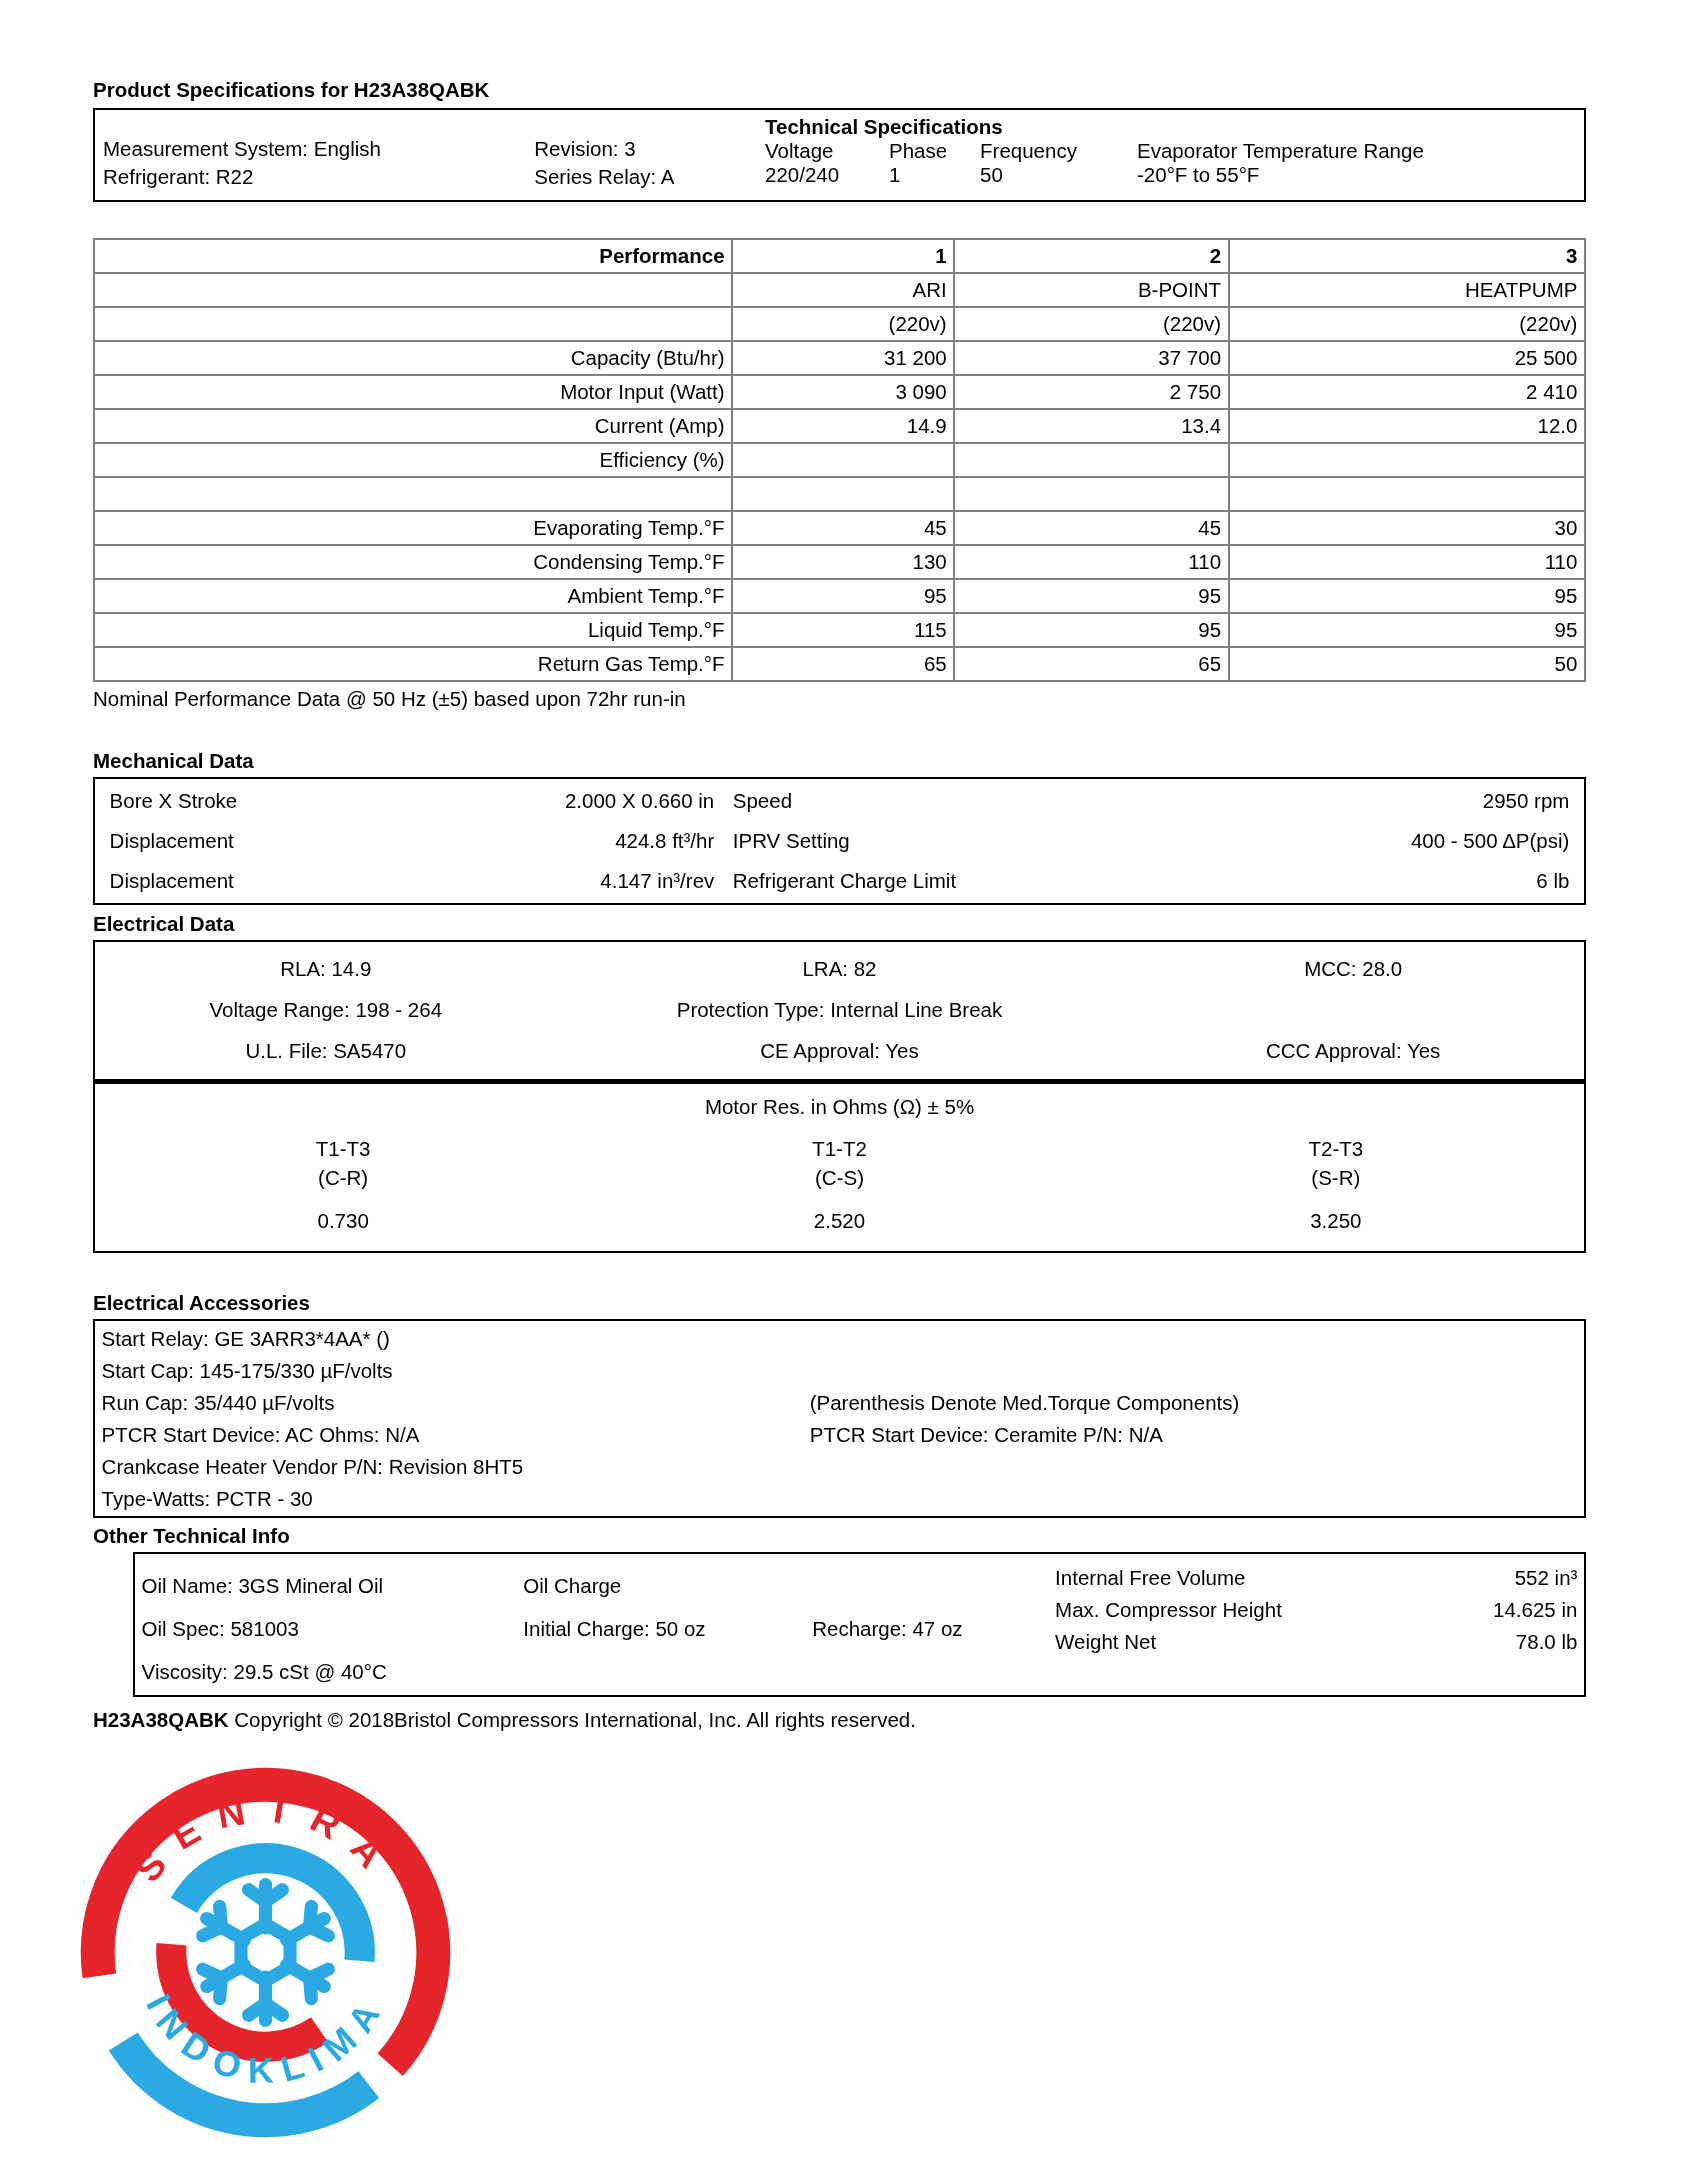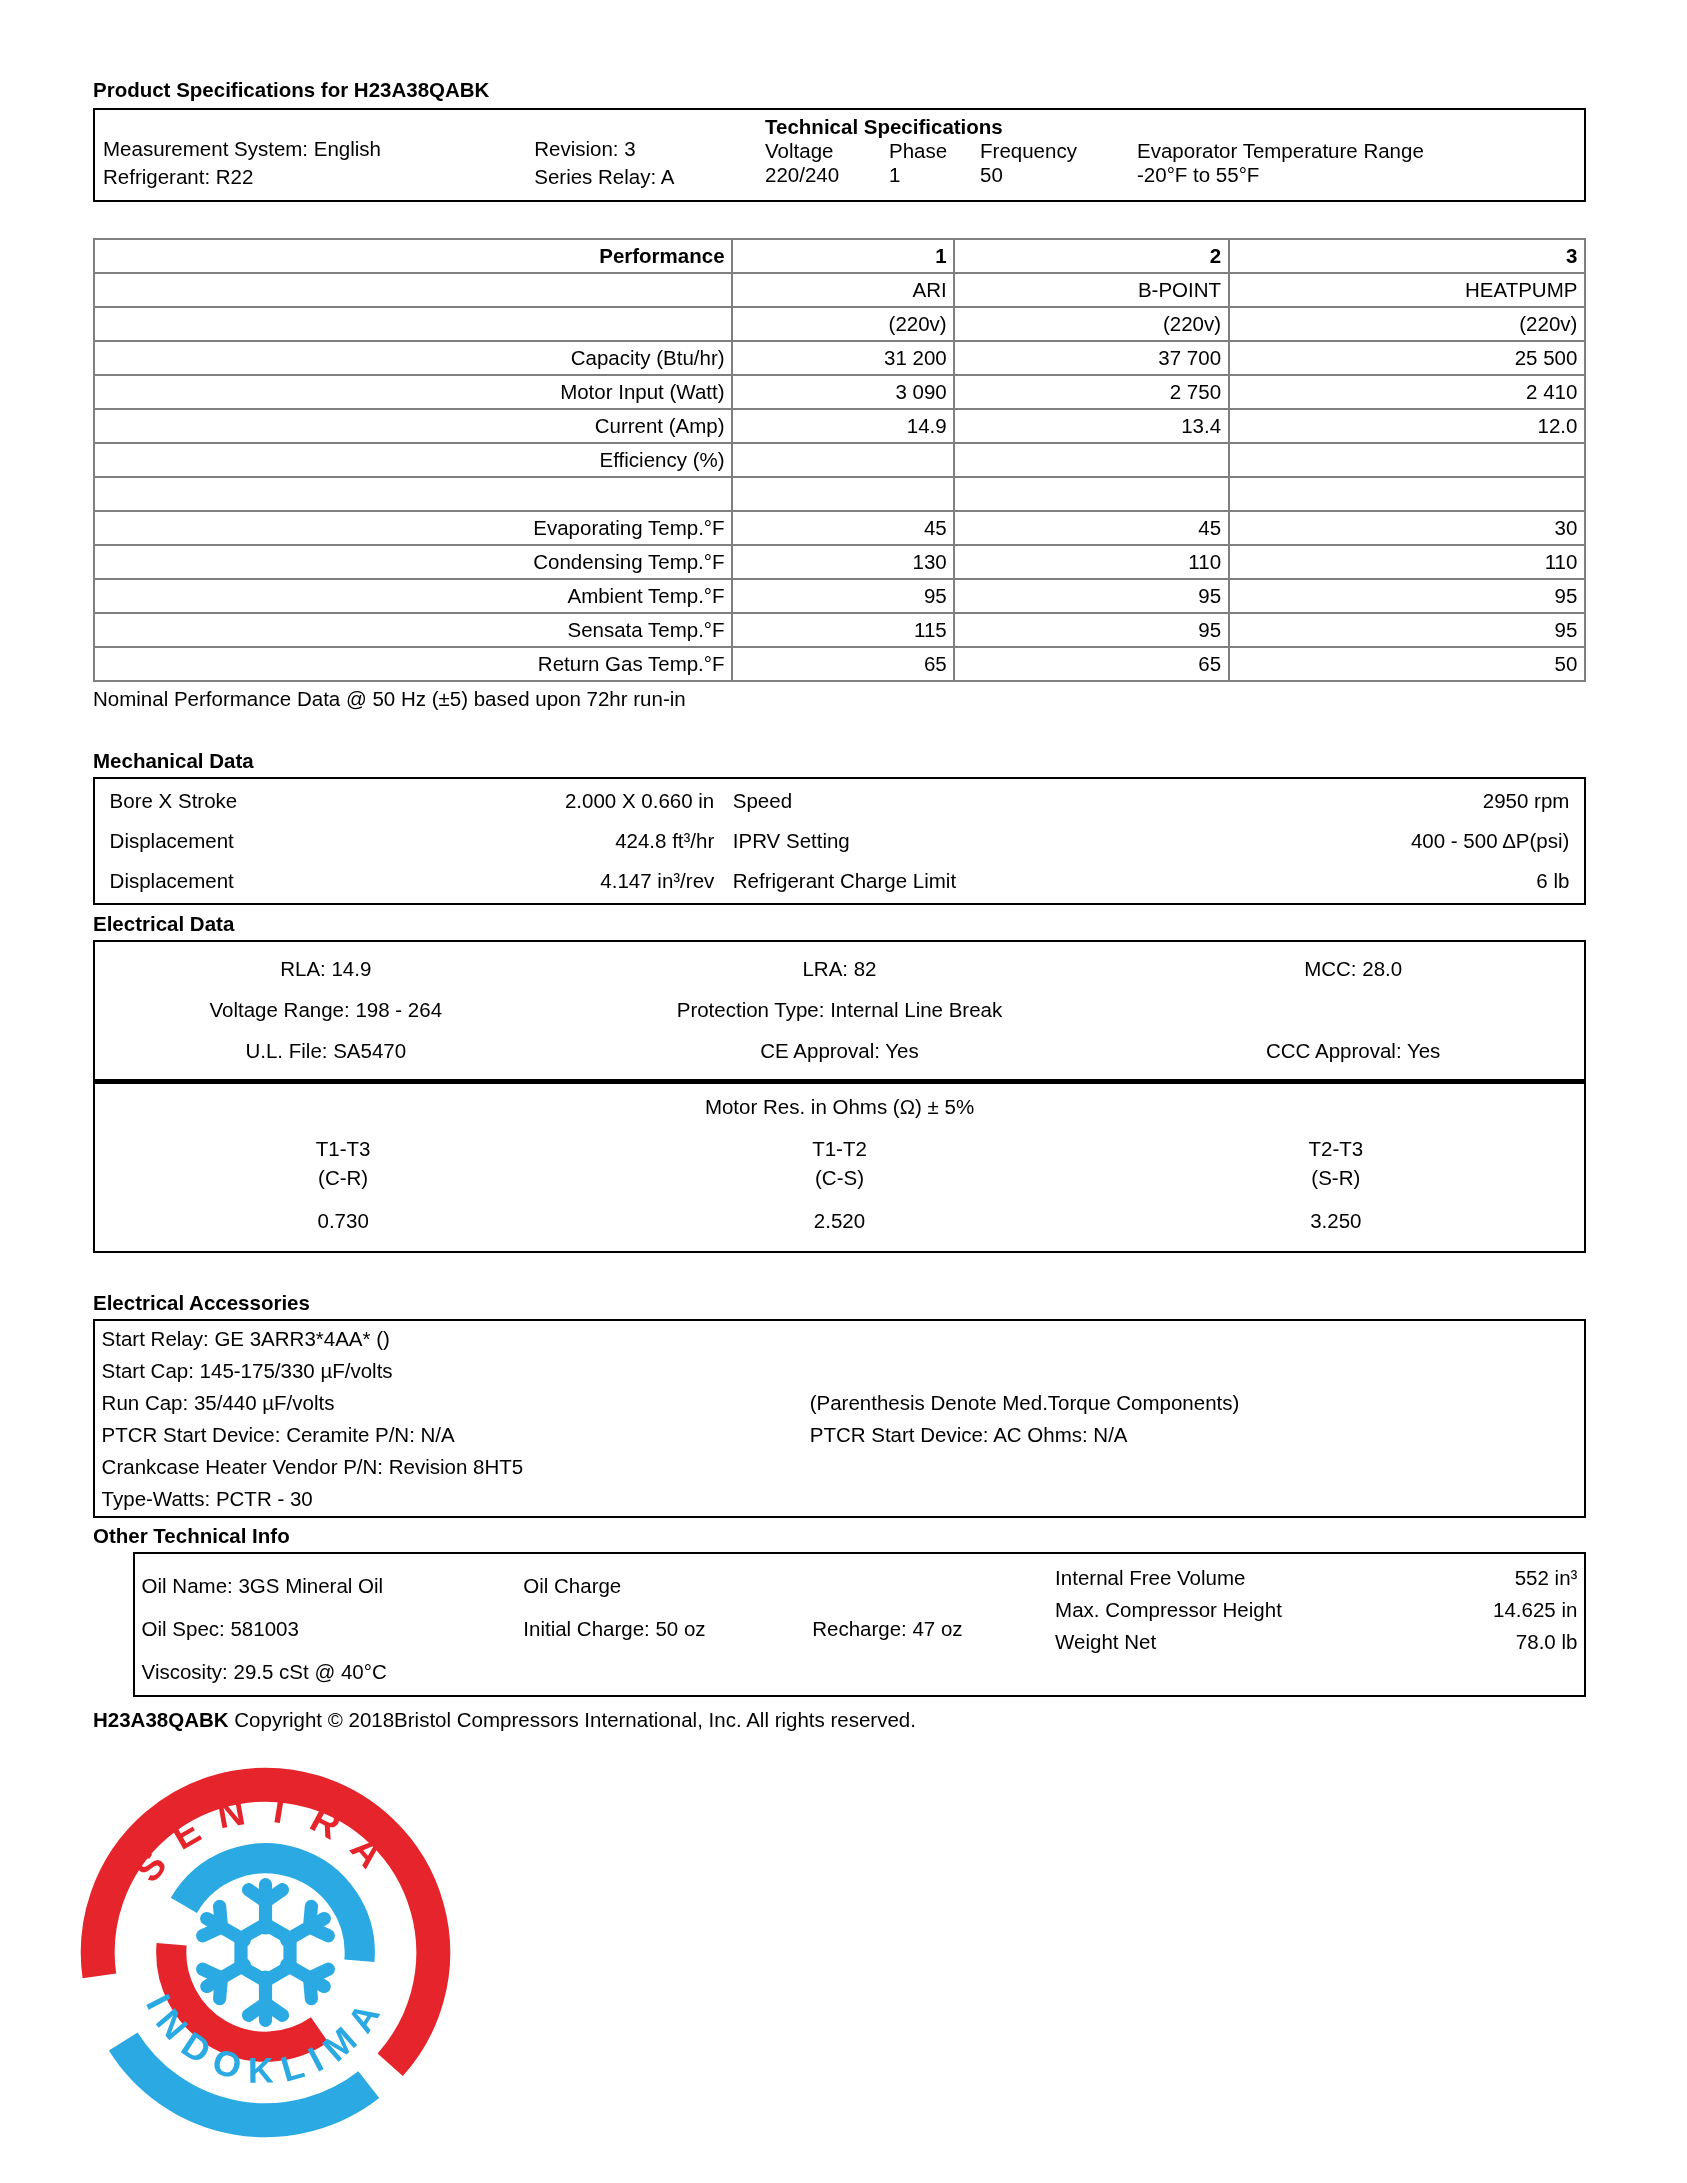--- a/index.html
+++ b/index.html
@@ -178,21 +178,21 @@
         </tr>
 
         <tr>
           <td>Ambient Temp.°F</td>
           <td>95</td>
           <td>95</td>
           <td>95</td>
         </tr>
 
         <tr>
-          <td>Sensata Temp.°F</td>
+          <td>Liquid Temp.°F</td>
           <td>115</td>
           <td>95</td>
           <td>95</td>
         </tr>
 
         <tr>
           <td>Return Gas Temp.°F</td>
           <td>65</td>
           <td>65</td>
           <td>50</td>
@@ -286,22 +286,22 @@
         <div>Start Cap: 145-175/330 µF/volts</div>
         <div></div>
       </div>
 
       <div class="acc-row">
         <div>Run Cap: 35/440 µF/volts</div>
         <div>(Parenthesis Denote Med.Torque Components)</div>
       </div>
 
       <div class="acc-row">
+        <div>PTCR Start Device: AC Ohms: N/A</div>
         <div>PTCR Start Device: Ceramite P/N: N/A</div>
-        <div>PTCR Start Device: AC Ohms: N/A</div>
       </div>
 
       <div class="acc-row">
         <div>Crankcase Heater Vendor P/N: Revision 8HT5</div>
         <div></div>
       </div>
 
       <div class="acc-row">
         <div>Type-Watts: PCTR - 30</div>
         <div></div>

